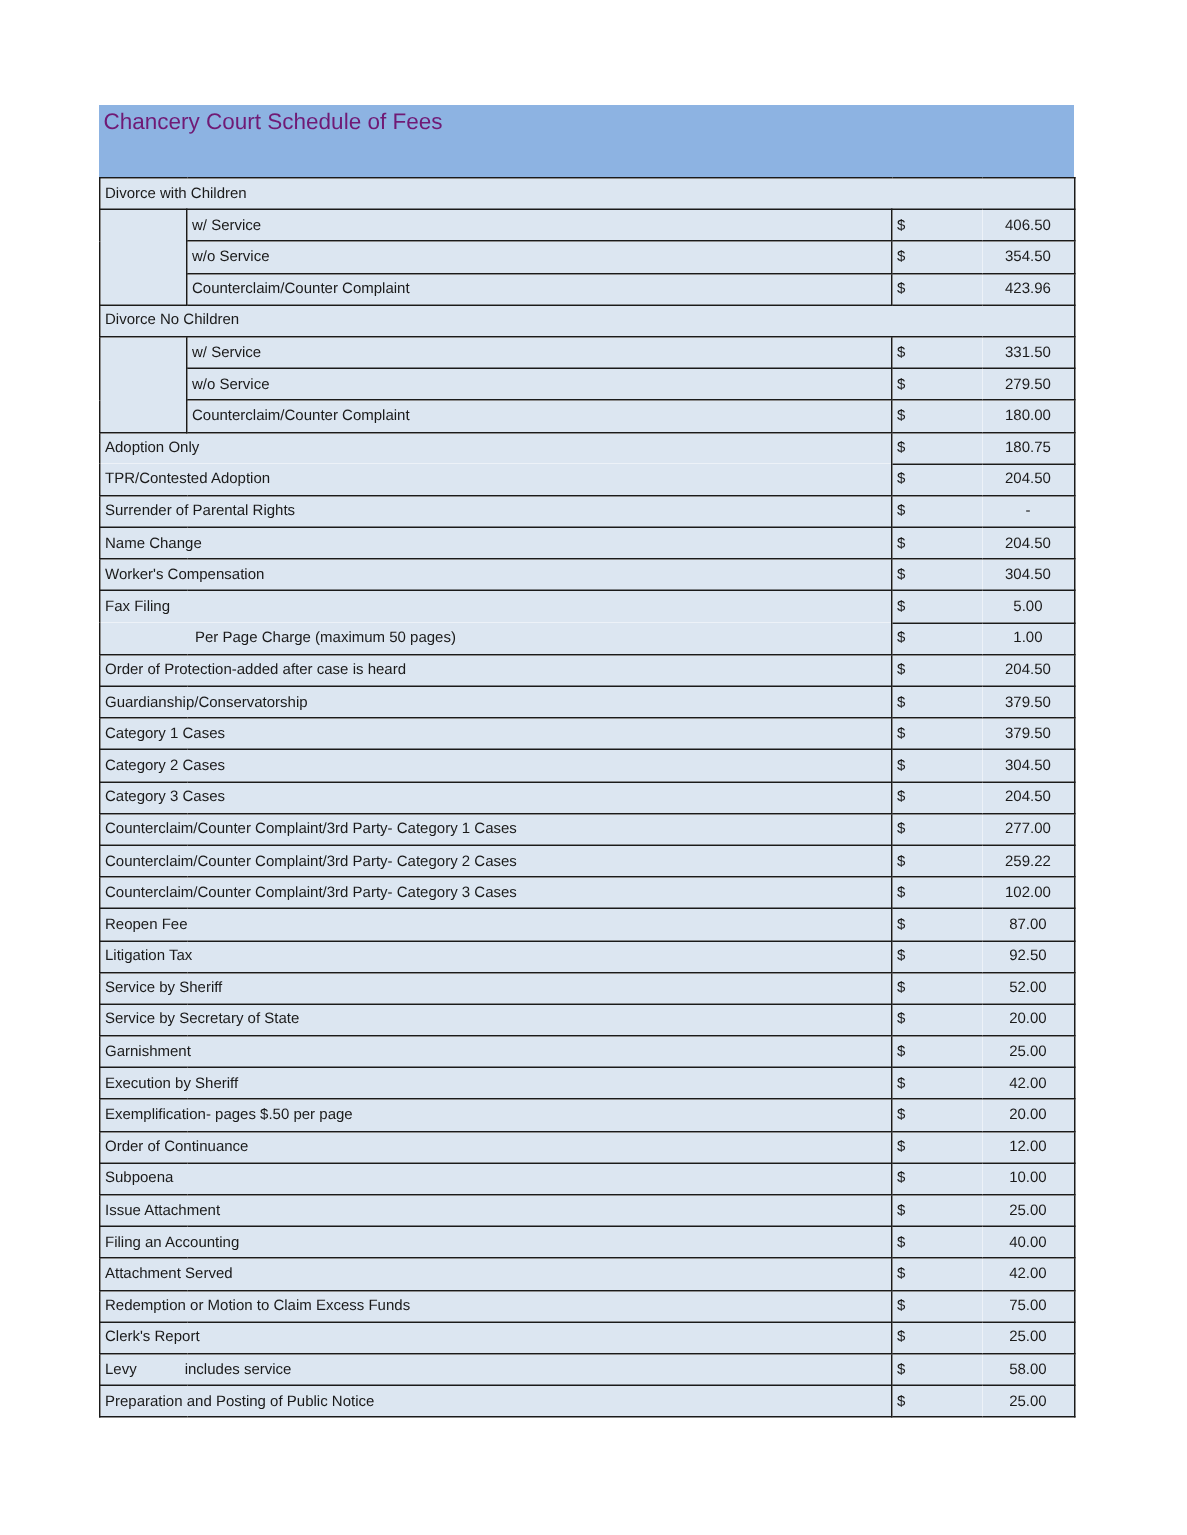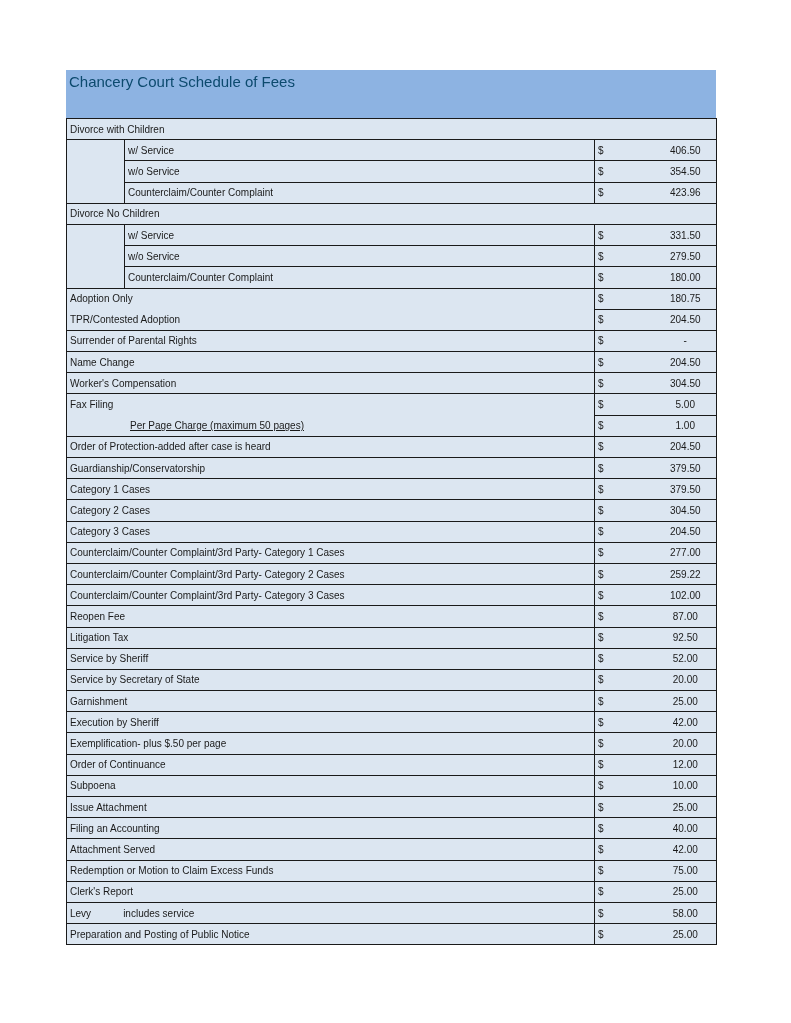--- a/index.html
+++ b/index.html
@@ -1,35 +1,35 @@
 <!DOCTYPE html>
 <html><head>
 <meta charset="utf-8">
 <style>
   html, body { margin: 0; padding: 0; background: #ffffff; }
   body { width: 791px; height: 1023px; position: relative; overflow: hidden;
          font-family: "Liberation Sans", sans-serif; color: #1a1a1a; }
   .sheet { position: absolute; left: 66px; top: 70px; width: 650px; }
   .title-bar { height: 48px; background: #8db3e2; box-sizing: border-box;
-               padding: 3px 0 16px 3px; font-size: 15px; color: #0c4a6e; }
+               padding: 3px 0 16px 3px; font-size: 15px; color: #701a75; }
   table.fees { border-collapse: collapse; width: 650px; table-layout: fixed;
                font-size: 10px; }
   table.fees td { height: 20.2px; padding: 0 3px; background: #dce6f1;
                   border: 1.2px solid #1a1a1a; white-space: nowrap; overflow: hidden;
                   line-height: 19px; }
   col.c-indent { width: 58px; }
   col.c-label { width: 470px; }
   col.c-dollar { width: 60px; }
   col.c-amount { width: 62px; }
   td.dollar { border-right: none !important; padding-left: 5px; }
   td.amount { border-left: none !important; text-align: center; padding-right: 5px; }
   td.nobot { border-bottom: none !important; }
   td.notop { border-top: none !important; margin-top: 40px; }
   td.group-spacer { border-bottom: 1.2px solid #1a1a1a; }
-  .indent-text { padding-left: 60px; display: inline-block; text-decoration: underline; }
+  .indent-text { padding-left: 60px; display: inline-block; }
   .levy-gap { display: inline-block; width: 32px; }
 </style>
 </head>
 <body>
 
 <div class="sheet">
   <div class="title-bar">Chancery Court Schedule of Fees</div>
   <table class="fees">
     <colgroup>
       <col class="c-indent">
@@ -175,21 +175,21 @@
           <td colspan="2" class=""><span>Garnishment</span></td>
           <td class="dollar">$</td>
           <td class="amount">25.00</td>
         </tr>
         <tr>
           <td colspan="2" class=""><span>Execution by Sheriff</span></td>
           <td class="dollar">$</td>
           <td class="amount">42.00</td>
         </tr>
         <tr>
-          <td colspan="2" class=""><span>Exemplification- plus $.50 per page</span></td>
+          <td colspan="2" class=""><span>Exemplification- pages $.50 per page</span></td>
           <td class="dollar">$</td>
           <td class="amount">20.00</td>
         </tr>
         <tr>
           <td colspan="2" class=""><span>Order of Continuance</span></td>
           <td class="dollar">$</td>
           <td class="amount">12.00</td>
         </tr>
         <tr>
           <td colspan="2" class=""><span>Subpoena</span></td>

